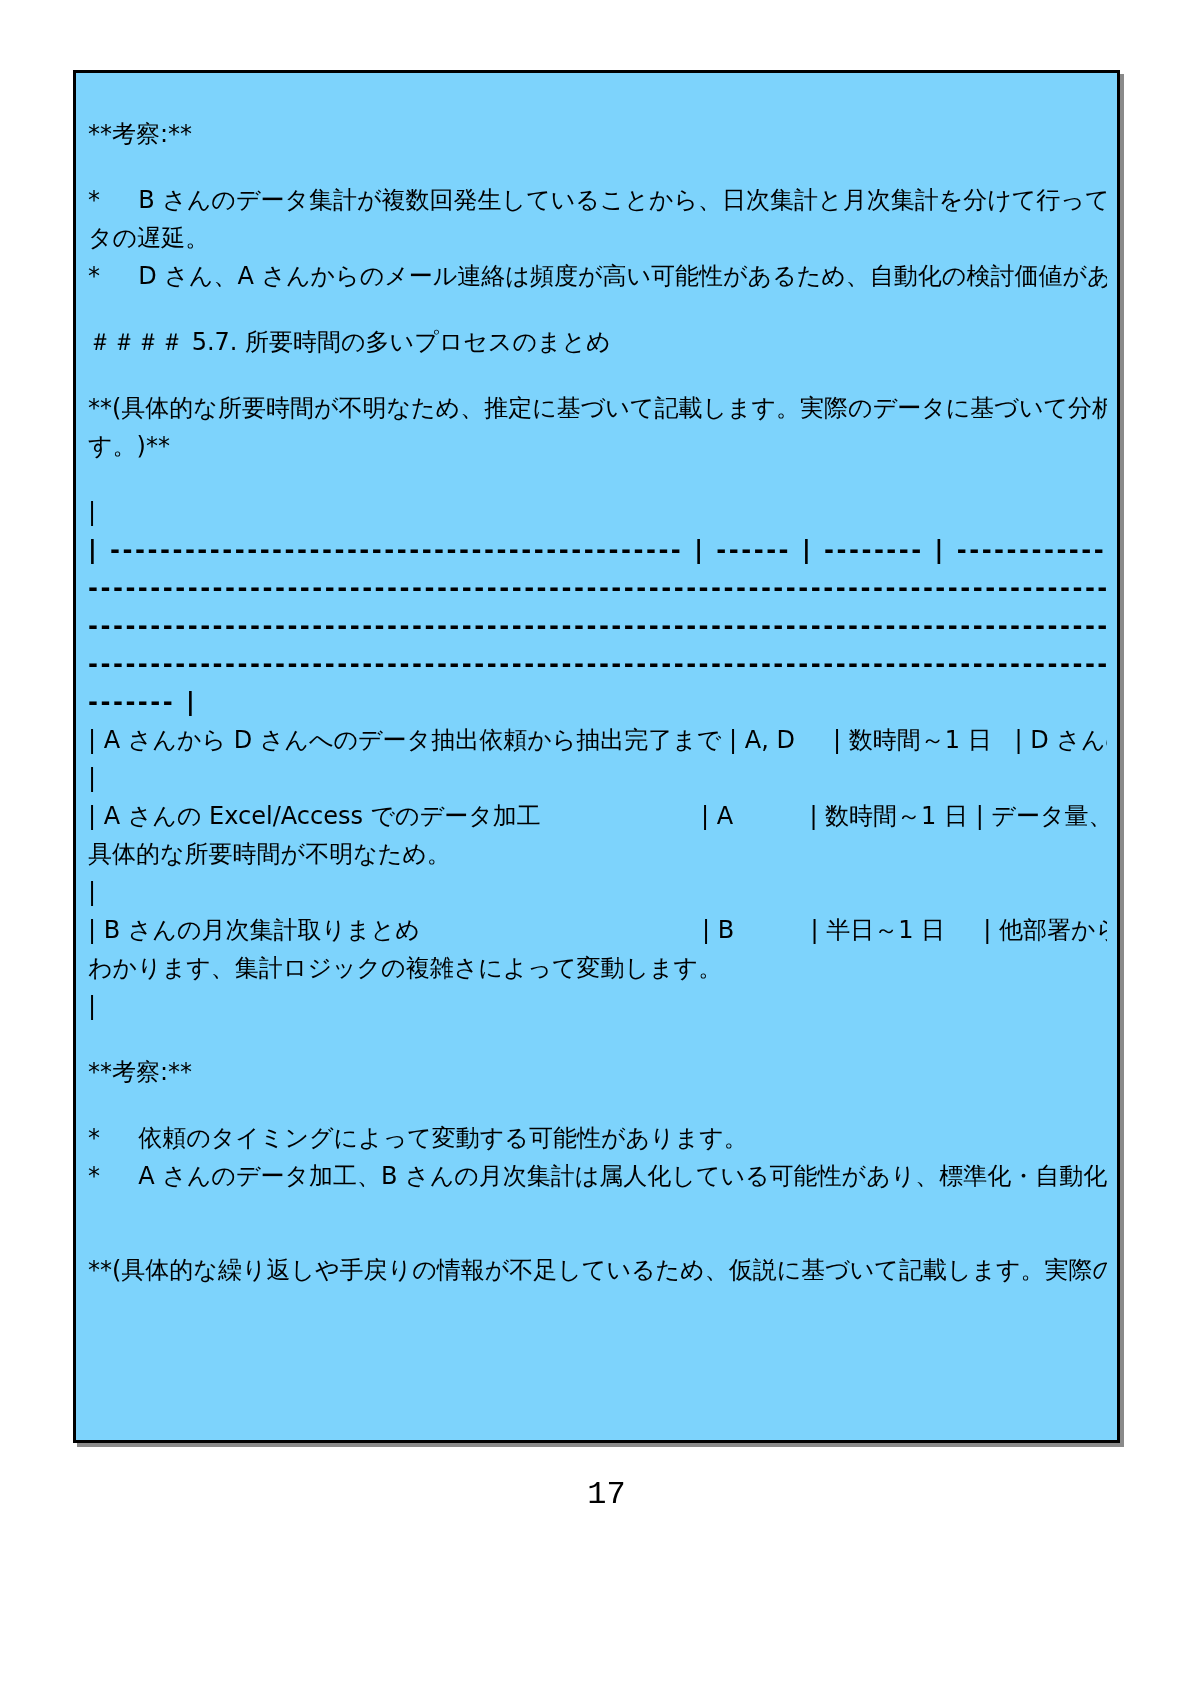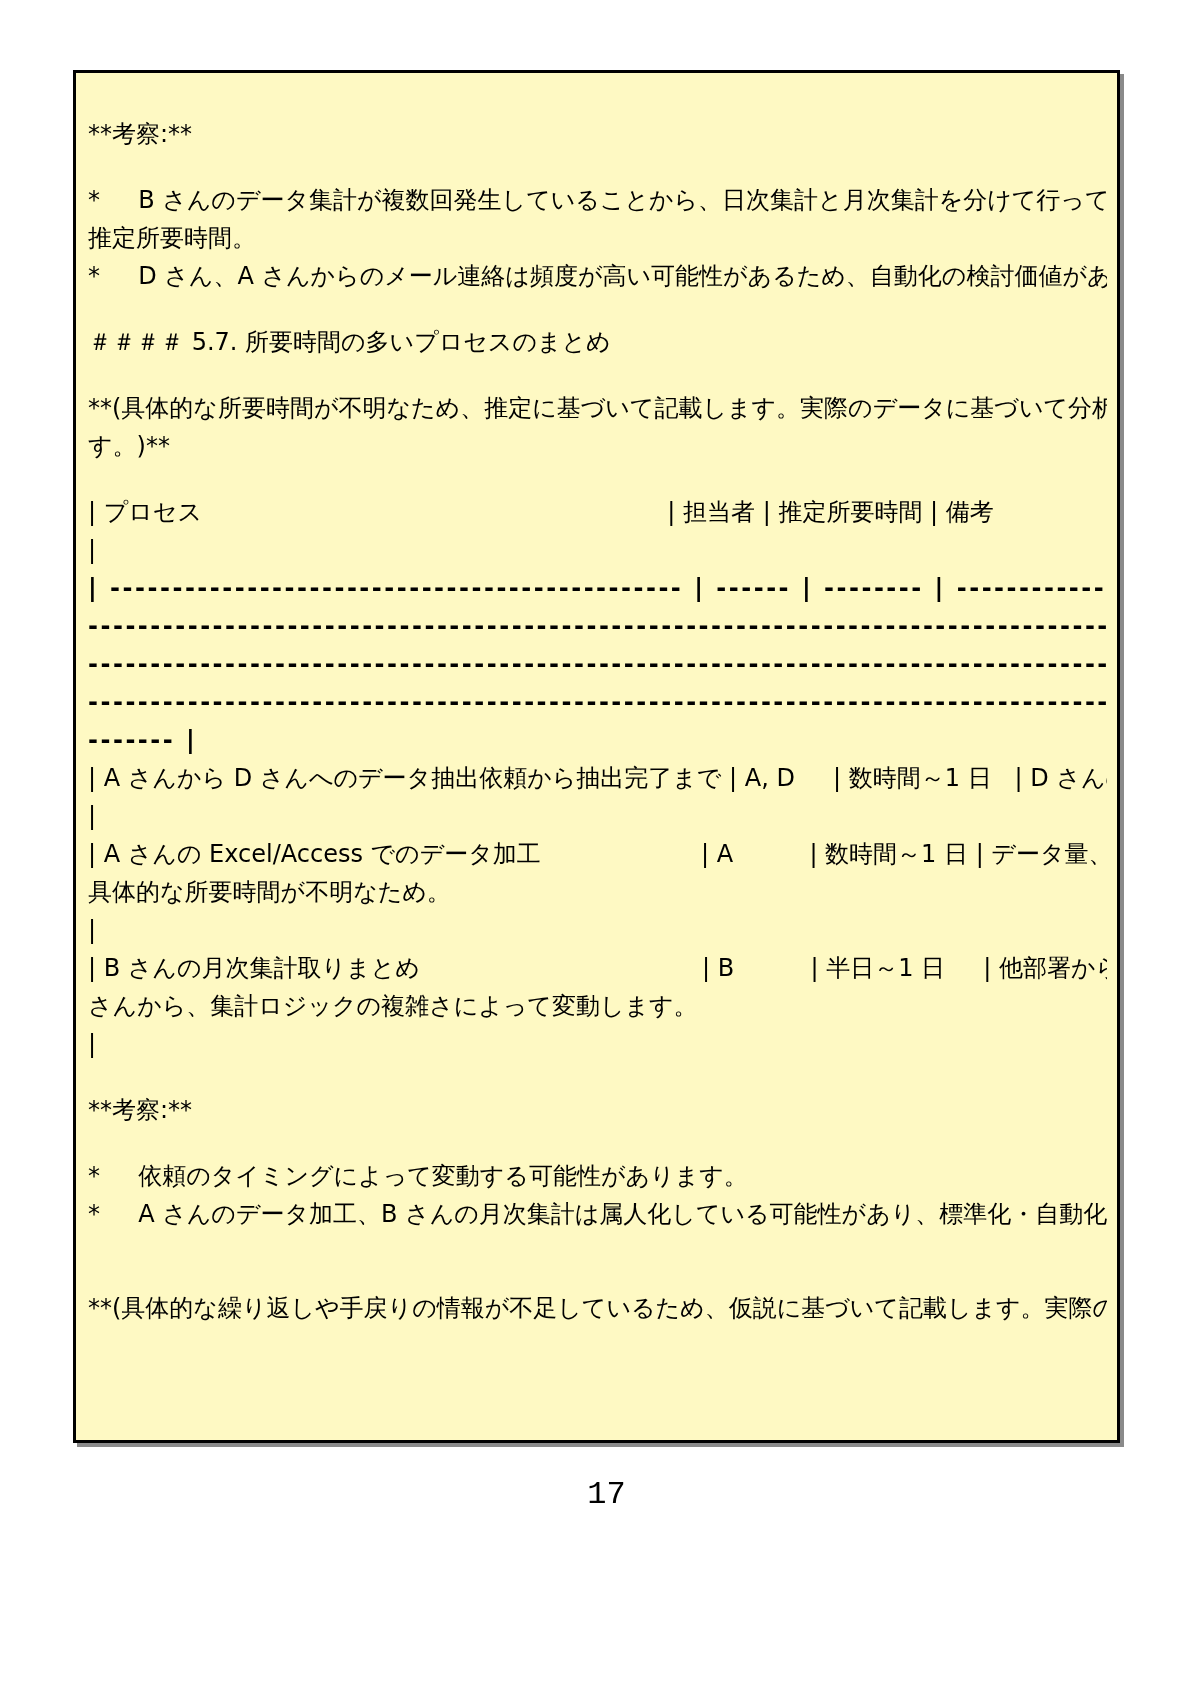--- a/index.html
+++ b/index.html
@@ -14,21 +14,21 @@
     font-family: "DejaVu Sans", "Liberation Sans", sans-serif;
     color: #000000;
   }
   .sheet {
     position: absolute;
     left: 73px;
     top: 70px;
     width: 1047px;
     height: 1373px;
     box-sizing: border-box;
-    background: #fef9c3;
+    background: #7dd3fc;
     border: 3px solid #000000;
     box-shadow: 4px 4px 0 #8a8a8a;
     padding: 42px 10px 12px 12px;
     overflow: hidden;
   }
   .ln {
     height: 38px;
     line-height: 38px;
     font-size: 24px;
     white-space: pre;
@@ -53,42 +53,41 @@
   }
 </style>
 </head>
 <body>
 
 <div class="sheet">
   <div>
       <div class="ln">**考察:**</div>
       <div class="gap"></div>
       <div class="ln">*     B さんのデータ集計が複数回発生していることから、日次集計と月次集計を分けて行っていることが</div>
-      <div class="ln">推定所要時間。</div>
+      <div class="ln">タの遅延。</div>
       <div class="ln">*     D さん、A さんからのメール連絡は頻度が高い可能性があるため、自動化の検討価値があります。</div>
       <div class="gap"></div>
       <div class="ln">＃＃＃＃ 5.7. 所要時間の多いプロセスのまとめ</div>
       <div class="gap"></div>
       <div class="ln">**(具体的な所要時間が不明なため、推定に基づいて記載します。実際のデータに基づいて分析が必要で</div>
       <div class="ln">す。)**</div>
       <div class="gap"></div>
-      <div class="ln">| プロセス                                                             | 担当者 | 推定所要時間 | 備考</div>
       <div class="ln">|</div>
       <div class="ln dashes">| ---------------------------------------------- | ------ | -------- | --------------------------</div>
       <div class="ln dashes">-----------------------------------------------------------------------------------------------</div>
       <div class="ln dashes">-----------------------------------------------------------------------------------------------</div>
       <div class="ln dashes">-----------------------------------------------------------------------------------------------</div>
       <div class="ln dashes">------- |</div>
       <div class="ln">| A さんから D さんへのデータ抽出依頼から抽出完了まで | A, D     | 数時間～1 日   | D さんのタスク</div>
       <div class="ln">|</div>
       <div class="ln">| A さんの Excel/Access でのデータ加工                     | A          | 数時間～1 日 | データ量、加工</div>
       <div class="ln">具体的な所要時間が不明なため。</div>
       <div class="ln">|</div>
       <div class="ln">| B さんの月次集計取りまとめ                                     | B          | 半日～1 日     | 他部署からのデー</div>
-      <div class="ln">さんから、集計ロジックの複雑さによって変動します。</div>
+      <div class="ln">わかります、集計ロジックの複雑さによって変動します。</div>
       <div class="ln">|</div>
       <div class="gap"></div>
       <div class="ln">**考察:**</div>
       <div class="gap"></div>
       <div class="ln">*     依頼のタイミングによって変動する可能性があります。</div>
       <div class="ln">*     A さんのデータ加工、B さんの月次集計は属人化している可能性があり、標準化・自動化の検討が必要</div>
       <div class="gap"></div>
       <div class="gap"></div>
       <div class="ln">**(具体的な繰り返しや手戻りの情報が不足しているため、仮説に基づいて記載します。実際のデータに基</div>
     </div>

